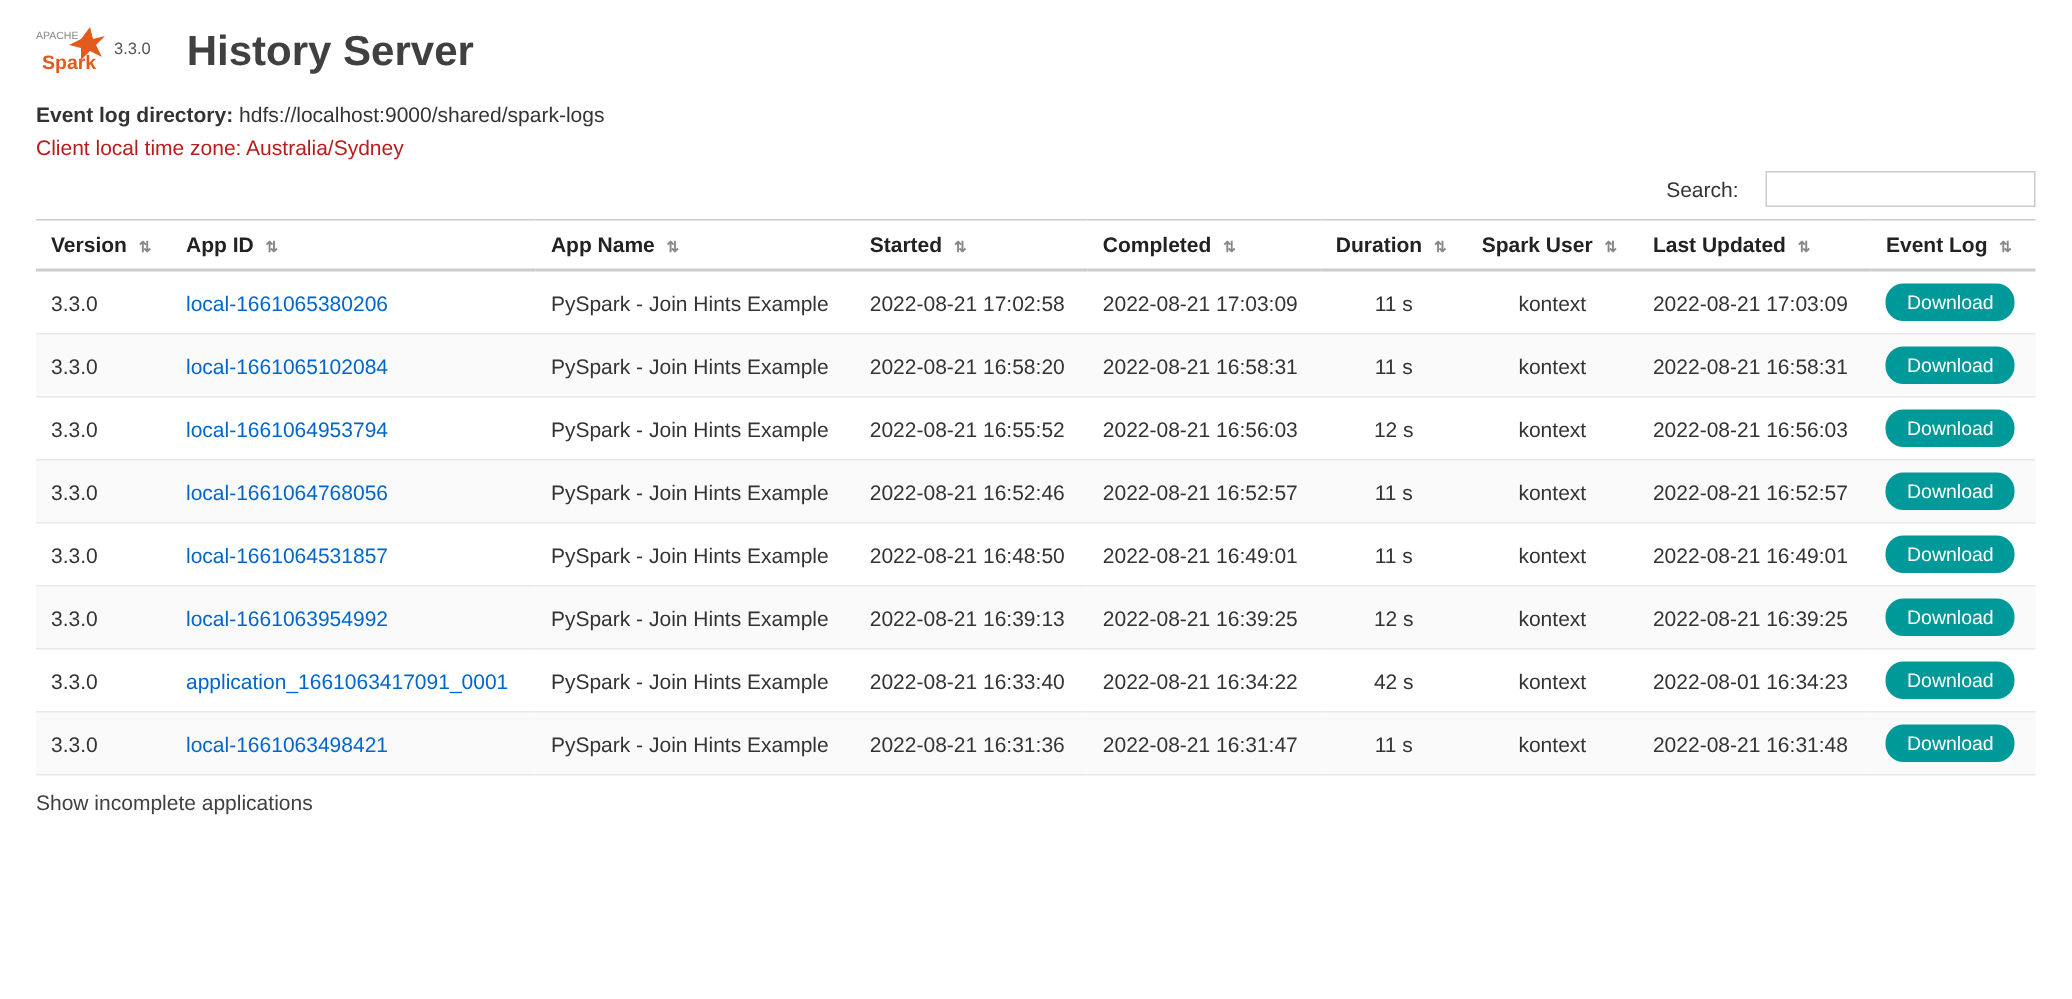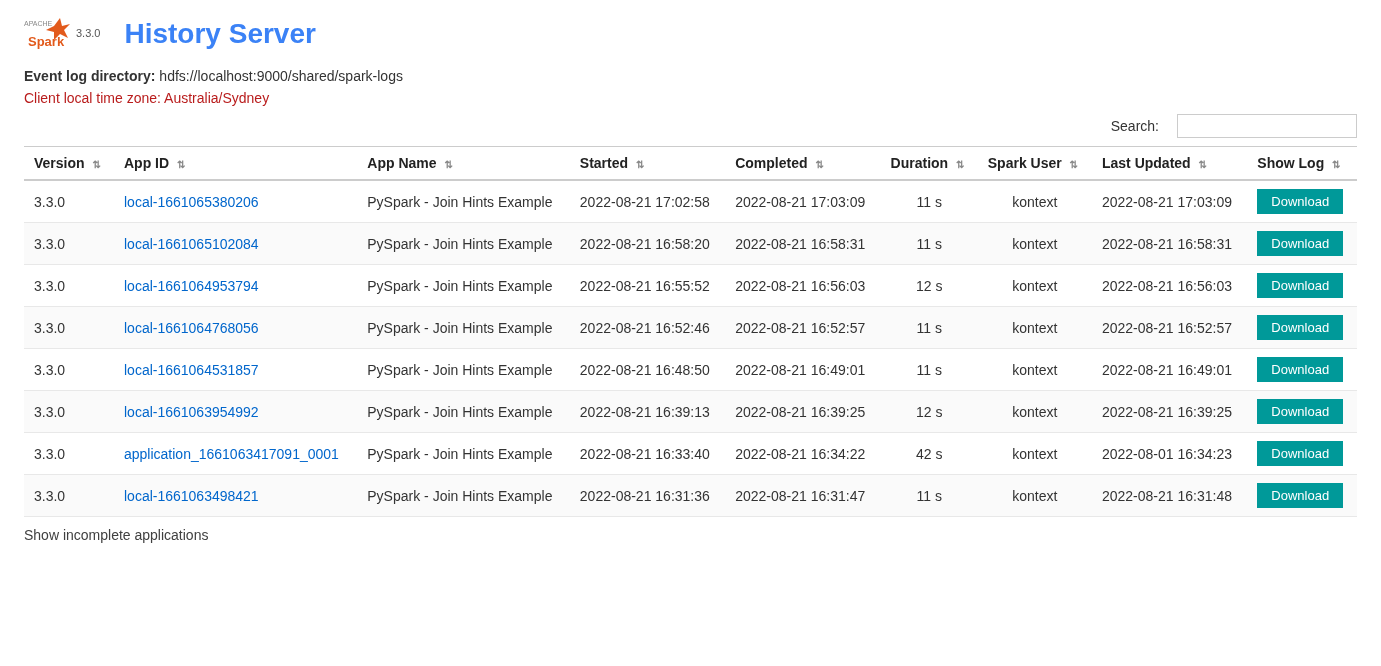--- a/index.html
+++ b/index.html
@@ -31,21 +31,21 @@
       height: 36px;
     }
     .version-text {
       font-size: 11px;
       color: #555;
       margin-top: -2px;
     }
     .page-title {
       font-size: 28px;
       font-weight: bold;
-      color: #3b82f6;
+      color: #404040;
     }
     .meta-section {
       margin-bottom: 8px;
     }
     .event-log-dir {
       margin-bottom: 6px;
       font-size: 14px;
     }
     .event-log-dir strong {
       font-weight: bold;
@@ -112,21 +112,21 @@
     .link-cell {
       color: #0066cc;
       text-decoration: none;
       cursor: pointer;
     }
     .download-btn {
       background-color: #009999;
       color: #fff;
       border: none;
       padding: 5px 14px;
-      border-radius: 0;
+      border-radius: 12px;
       font-size: 13px;
       cursor: pointer;
       white-space: nowrap;
     }
     .footer {
       margin-top: 10px;
       font-size: 14px;
       color: #333;
     }
     .show-incomplete {
@@ -201,21 +201,21 @@
       </th>
       <th>
         <span>Spark User</span>
         <span class="sort-arrows">⇅</span>
       </th>
       <th>
         <span>Last Updated</span>
         <span class="sort-arrows">⇅</span>
       </th>
       <th>
-        <span>Show Log</span>
+        <span>Event Log</span>
         <span class="sort-arrows">⇅</span>
       </th>
     </tr>
   </thead>
   <tbody id="table-body">
   <tr>
         <td>3.3.0</td>
         <td><a class="link-cell" href="#">local-1661065380206</a></td>
         <td>PySpark - Join Hints Example</td>
         <td>2022-08-21 17:02:58</td>

